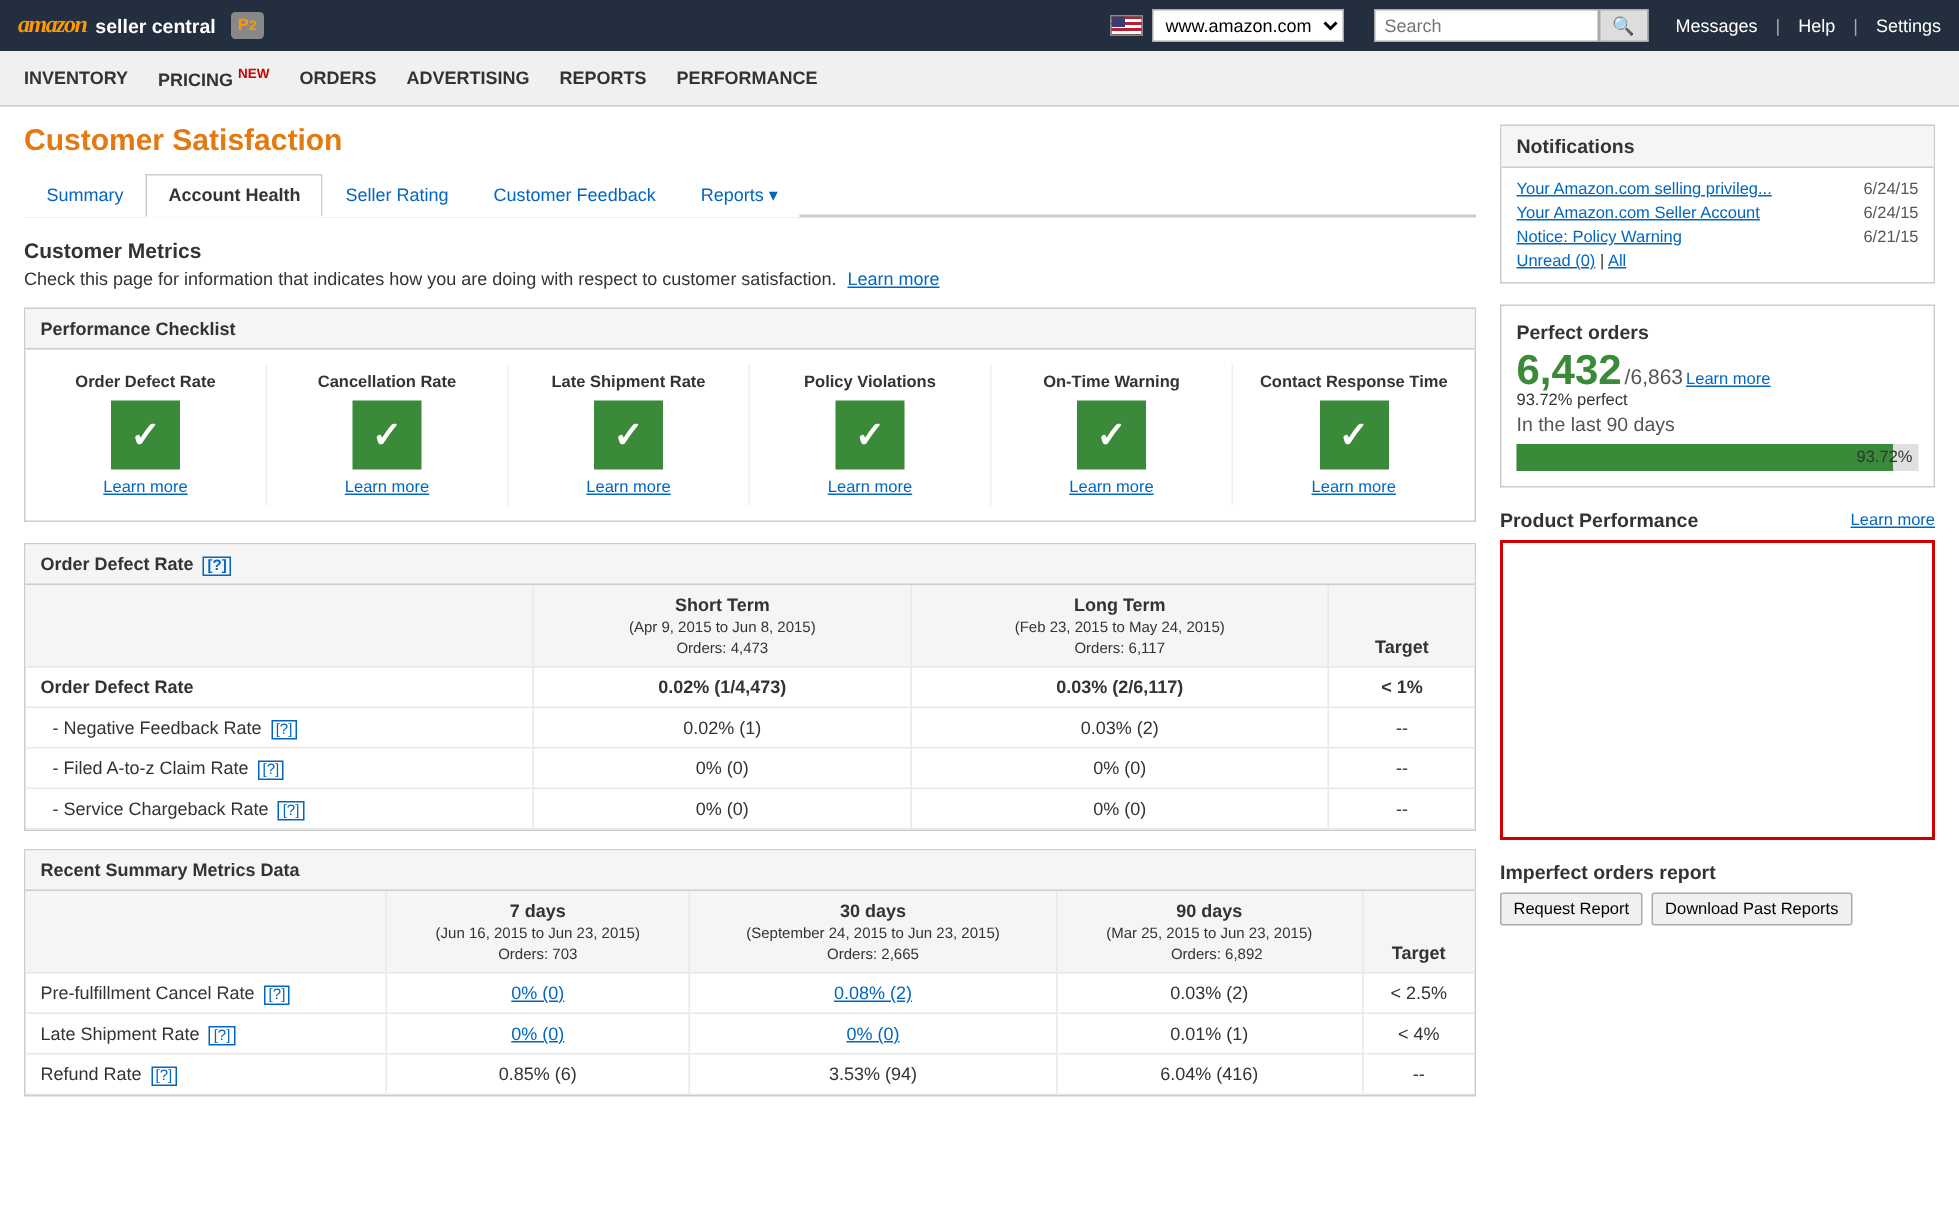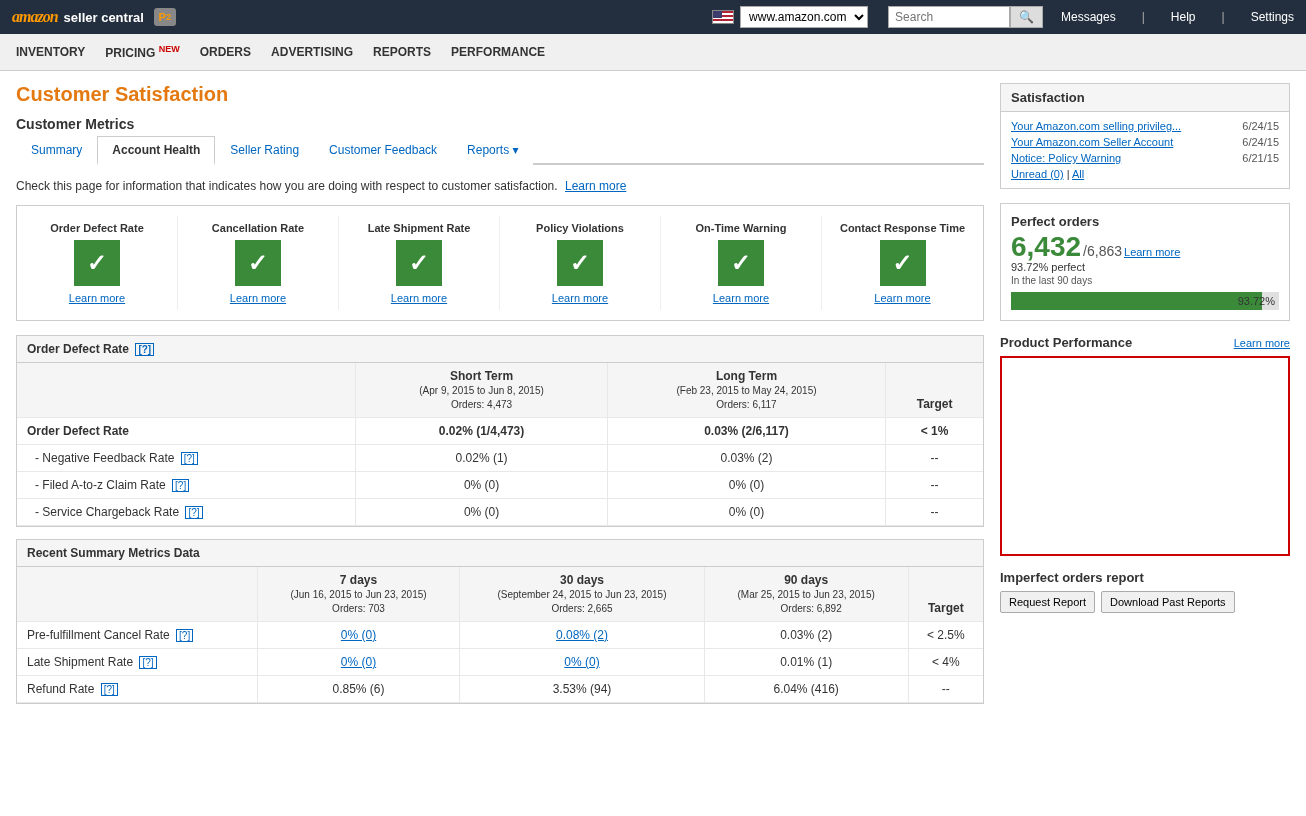--- a/index.html
+++ b/index.html
@@ -60,21 +60,21 @@
       font-size: 12px;
     }
     #search-btn {
       background: #ddd;
       border: 1px solid #aaa;
       padding: 3px 6px;
       cursor: pointer;
       font-size: 12px;
     }
     #top-links {
-      display: flex; gap: 26px; align-items: center; margin-left: 8px;
+      display: flex; gap: 12px; align-items: center; margin-left: 8px;
     }
     #top-links a { color: #fff; font-size: 12px; text-decoration: none; }
     #top-links span { color: #aaa; }
 
     
     #main-nav {
       background: #f0f0f0;
       border-bottom: 1px solid #ccc;
       display: flex;
       align-items: center;
@@ -247,21 +247,21 @@
   </div>
   <div id="flag-selector">
     <div id="flag-icon" style="width:22px; height:14px; border:1px solid #888; background: repeating-linear-gradient(180deg, #B22234 0px, #B22234 2px, #fff 2px, #fff 4px); position:relative; overflow:hidden;">
       <div style="position:absolute; top:0; left:0; width:9px; height:7px; background:#3C3B6E;"></div>
     </div>
     <select id="domain-select" style="font-size:12px; padding:2px 4px;">
       <option>www.amazon.com</option>
     </select>
   </div>
   <div id="search-bar">
-    <input id="search-input" type="text" style="width: 122px; padding: 3px 6px; border: 1px solid rgb(170, 170, 170); font-size: 12px;" placeholder="Search">
+    <input id="search-input" type="text" style="width: 150px; padding: 3px 6px; border: 1px solid rgb(170, 170, 170); font-size: 12px;" placeholder="Search">
     <button id="search-btn" style="background:#ddd; border:1px solid #aaa; padding:3px 8px; cursor:pointer; font-size:12px;">🔍</button>
   </div>
   <div id="top-links" style="margin-left:6px;">
     <a href="#" style="color:#fff; font-size:12px; text-decoration:none;">Messages</a>
     <span style="color:#aaa;">|</span>
     <a href="#" style="color:#fff; font-size:12px; text-decoration:none;">Help</a>
     <span style="color:#aaa;">|</span>
     <a href="#" style="color:#fff; font-size:12px; text-decoration:none;">Settings</a>
   </div>
 </div>
@@ -274,35 +274,36 @@
   <a href="#" style="text-decoration:none; color:#333; font-size:12px; font-weight:bold; padding:10px 0; display:inline-block;">REPORTS</a>
   <a href="#" style="text-decoration:none; color:#333; font-size:12px; font-weight:bold; padding:10px 0; display:inline-block;">PERFORMANCE</a>
 </div>
 
 <div id="page-content" style="padding:12px 16px; display:flex; gap:16px; align-items:flex-start;">
 
   <div id="main-area" style="flex:1; min-width:0;">
 
     <div id="page-title" style="color:#E47911; font-size:20px; font-weight:bold; margin-bottom:10px;">Customer Satisfaction</div>
 
-    <div id="section-title" style="font-size:14px; font-weight:bold; margin-bottom:4px;">Customer Metrics</div>
-
     <div id="tabs" style="display:flex; border-bottom:2px solid #ccc; margin-bottom:14px;">
       <div class="tab" style="padding:6px 14px; cursor:pointer; font-size:12px; color:#0066c0; background:#fff; border:1px solid transparent; border-bottom:none; margin-bottom:-2px;">Summary</div>
       <div class="tab active" style="padding:6px 14px; cursor:pointer; font-size:12px; font-weight:bold; color:#333; background:#fff; border:1px solid #ccc; border-bottom:2px solid #fff; margin-bottom:-2px;">Account Health</div>
       <div class="tab" style="padding:6px 14px; cursor:pointer; font-size:12px; color:#0066c0; background:#fff; border:1px solid transparent; border-bottom:none; margin-bottom:-2px;">Seller Rating</div>
       <div class="tab" style="padding:6px 14px; cursor:pointer; font-size:12px; color:#0066c0; background:#fff; border:1px solid transparent; border-bottom:none; margin-bottom:-2px;">Customer Feedback</div>
       <div class="tab" style="padding:6px 14px; cursor:pointer; font-size:12px; color:#0066c0; background:#fff; border:1px solid transparent; border-bottom:none; margin-bottom:-2px;">Reports ▾</div>
     </div>
+
+    <div id="section-title" style="font-size:14px; font-weight:bold; margin-bottom:4px;">Customer Metrics</div>
     <p id="section-desc" style="font-size:12px; color:#333; margin-bottom:12px;">
       <span>Check this page for information that indicates how you are doing with respect to customer satisfaction.</span>
       <a href="#" style="color:#0066c0; margin-left:4px;">Learn more</a>
     </p>
 
     <div class="box" style="border:1px solid #ccc; margin-bottom:14px;">
+      <div class="box-header" style="background:#f5f5f5; border-bottom:1px solid #ccc; padding:6px 10px; font-weight:bold; font-size:12px;">Performance Checklist</div>
       <div class="checklist-grid" style="display:grid; grid-template-columns:repeat(6,1fr); text-align:center; padding:10px 0;">
 
         <div class="checklist-item" style="display:flex; flex-direction:column; align-items:center; gap:6px; padding:6px 4px; border-right:1px solid #eee;">
           <div class="checklist-label" style="font-size:11px; font-weight:bold;">Order Defect Rate</div>
           <div class="green-check" style="width:46px;height:46px;background:#3a8a3a;display:flex;align-items:center;justify-content:center;color:#fff;font-size:24px;font-weight:bold;">✓</div>
           <a class="checklist-link" href="#" style="color:#0066c0;font-size:11px;text-decoration:underline;">Learn more</a>
         </div>
 
         <div class="checklist-item" style="display:flex; flex-direction:column; align-items:center; gap:6px; padding:6px 4px; border-right:1px solid #eee;">
           <div class="checklist-label" style="font-size:11px; font-weight:bold;">Cancellation Rate</div>
@@ -457,21 +458,21 @@
           </tr>
         </tbody>
       </table>
     </div>
 
   </div>
 
   <div id="sidebar" style="width:290px; flex-shrink:0;">
 
     <div class="sidebar-box" style="border:1px solid #ccc; margin-bottom:14px;">
-      <div class="sidebar-box-header" style="background:#f5f5f5; border-bottom:1px solid #ccc; padding:6px 10px; font-weight:bold; font-size:13px;">Satisfaction</div>
+      <div class="sidebar-box-header" style="background:#f5f5f5; border-bottom:1px solid #ccc; padding:6px 10px; font-weight:bold; font-size:13px;">Notifications</div>
       <div class="sidebar-box-content" style="padding:8px 10px;">
         <div class="notification-item" style="display:flex; justify-content:space-between; margin-bottom:4px; font-size:11px;">
           <a href="#" style="color:#0066c0;">Your Amazon.com selling privileg...</a>
           <span class="notification-date" style="color:#555; white-space:nowrap; margin-left:6px;">6/24/15</span>
         </div>
         <div class="notification-item" style="display:flex; justify-content:space-between; margin-bottom:4px; font-size:11px;">
           <a href="#" style="color:#0066c0;">Your Amazon.com Seller Account</a>
           <span class="notification-date" style="color:#555; white-space:nowrap; margin-left:6px;">6/24/15</span>
         </div>
         <div class="notification-item" style="display:flex; justify-content:space-between; margin-bottom:4px; font-size:11px;">
@@ -488,21 +489,21 @@
 
     <div class="sidebar-box" style="border:1px solid #ccc; margin-bottom:14px;">
       <div class="sidebar-box-content" style="padding:10px 10px 6px 10px;">
         <div style="font-weight:bold; font-size:13px; margin-bottom:4px;">Perfect orders</div>
         <div style="display:flex; align-items:baseline; flex-wrap:wrap; gap:2px;">
           <span style="font-size:28px; color:#3a8a3a; font-weight:bold; line-height:1;">6,432</span>
           <span style="font-size:14px; color:#555;">/6,863</span>
           <a href="#" style="color:#0066c0; font-size:11px;">Learn more</a>
         </div>
         <div style="font-size:11px; color:#333; margin-bottom:2px;">93.72% perfect</div>
-        <div style="font-size:10px; color:#555; margin-bottom:6px;">In the last 90 days</div>
+        <div style="font-size:13px; color:#555; margin-bottom:6px;">In the last 90 days</div>
         <div style="background:#e0e0e0; height:18px; width:100%; position:relative; margin-bottom:4px;">
           <div style="background:#3a8a3a; height:100%; width:93.72%;"></div>
           <span style="position:absolute; right:4px; top:0; line-height:18px; font-size:11px; color:#333;">93.72%</span>
         </div>
       </div>
     </div>
 
     <div style="margin-bottom:14px;">
       <div style="display:flex; justify-content:space-between; align-items:center; margin-bottom:6px;">
         <span style="font-weight:bold; font-size:13px;">Product Performance</span>

